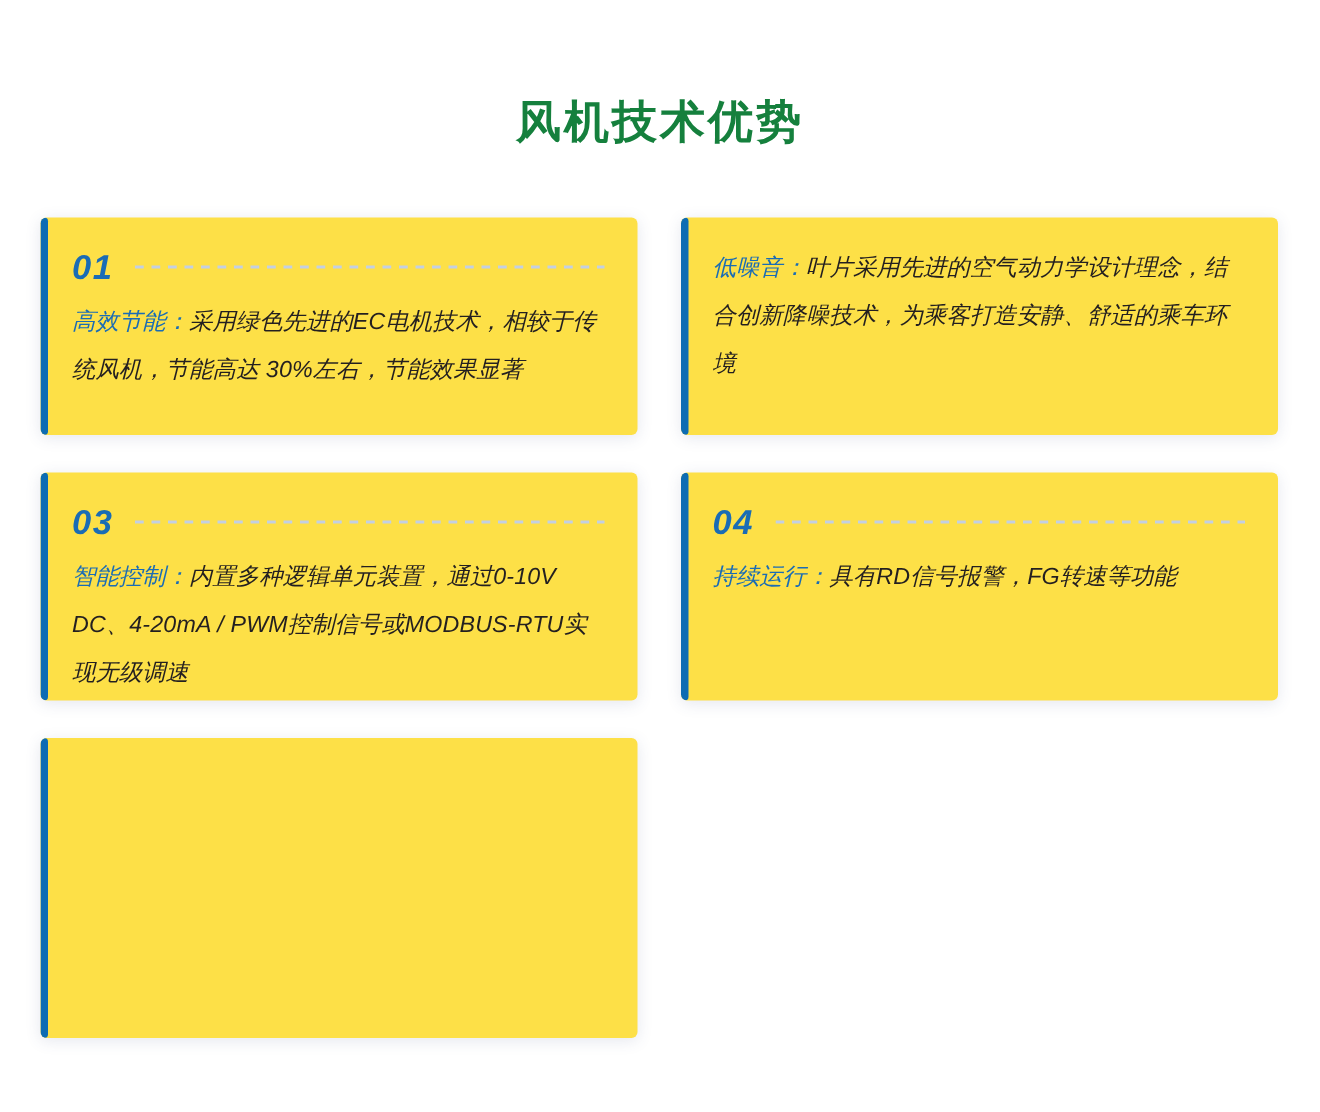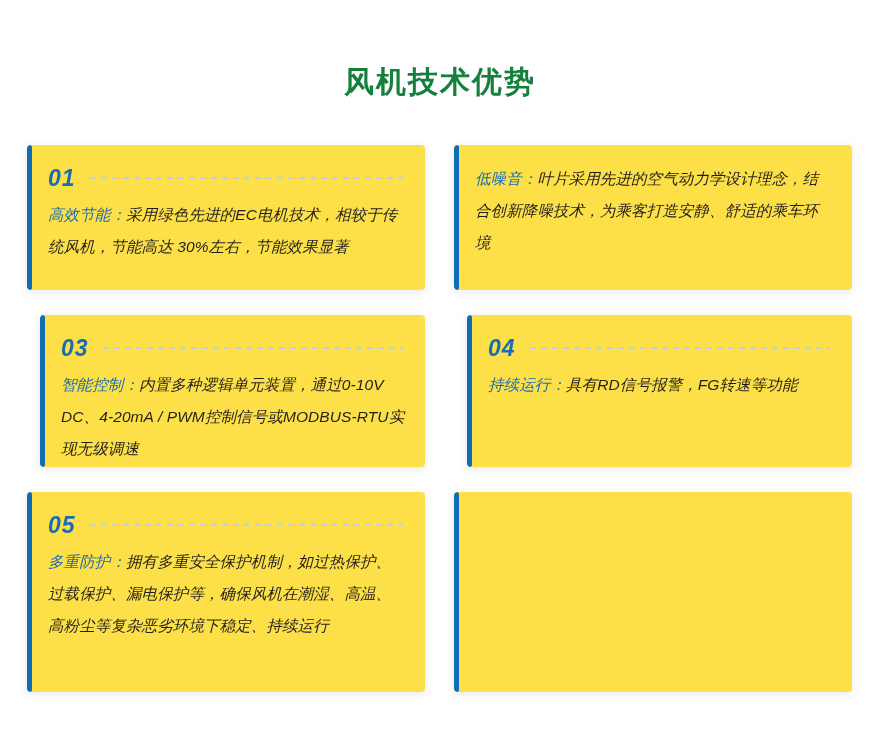--- a/index.html
+++ b/index.html
@@ -48,21 +48,21 @@
     position: relative;
     background: #fde047;
     border-radius: 4px;
     box-shadow: 0 2px 10px rgba(60, 80, 130, 0.13);
     box-sizing: border-box;
     padding: 18px 20px 18px 21px;
     overflow: hidden;
   }
 
   .card-r1 { height: 145px; }
-  .card-r2 { height: 152px; margin-left: 13px; }
+  .card-r2 { height: 152px; }
   .card-r3 { height: 200px; }
 
   .accent-bar {
     position: absolute;
     left: 0;
     top: 0;
     bottom: 0;
     width: 5px;
     background: #0d6cb3;
     border-radius: 3px;
@@ -149,29 +149,19 @@
       <div class="accent-bar"></div>
       <div class="card-head">
         <div class="card-number">04</div>
         <div class="dash-line"></div>
       </div>
       <div class="card-body">
         <span class="card-label">持续运行：</span><span>具有RD信号报警，FG转速等功能</span>
       </div>
     </div>
 
-    <div class="card card-r3">
-      <div class="accent-bar"></div>
-      <div class="card-head">
-        <div class="card-number">05</div>
-        <div class="dash-line"></div>
-      </div>
-      <div class="card-body">
-        <span class="card-label">多重防护：</span><span>拥有多重安全保护机制，如过热保护、过载保护、漏电保护等，确保风机在潮湿、高温、高粉尘等复杂恶劣环境下稳定、持续运行</span>
-      </div>
-    </div>
 
     <div class="card card-r3">
       <div class="accent-bar"></div>
     </div>
 
   </div>
 </div>
 
 </body></html>

